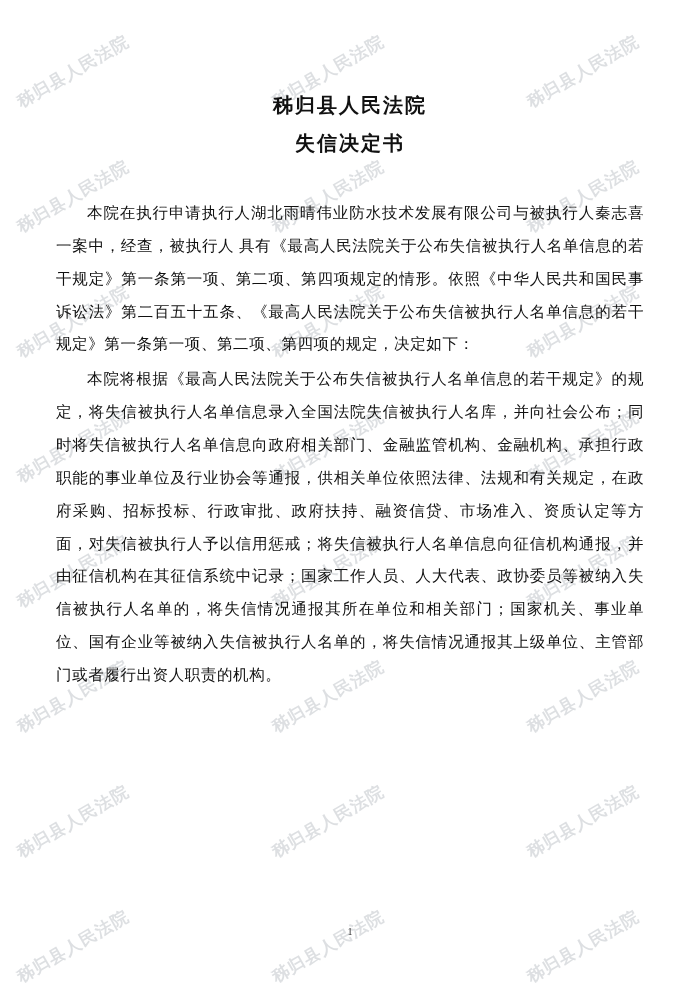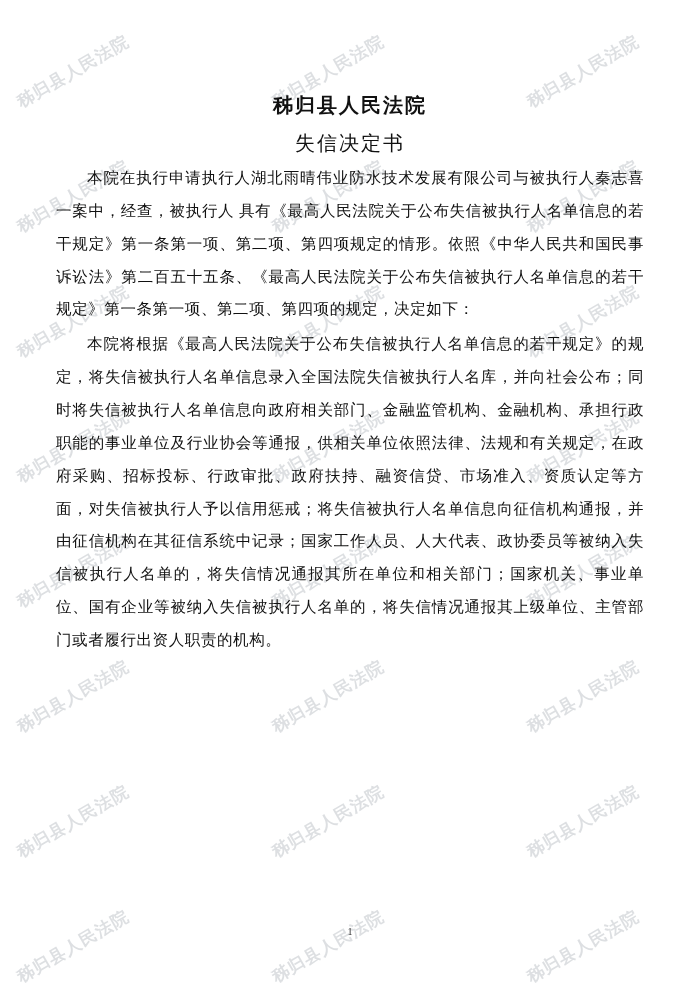--- a/index.html
+++ b/index.html
@@ -51,24 +51,24 @@
     text-align: center;
     font-size: 20px;
     font-weight: 700;
     letter-spacing: 2px;
     line-height: 1.9;
     margin: 0;
   }
   .doc-subtitle {
     text-align: center;
     font-size: 20px;
-    font-weight: 400;
+    font-weight: 700;
     letter-spacing: 2px;
     line-height: 1.9;
-    margin: 0 0 0 0;
+    margin: 0 0 35px 0;
   }
 
   .doc-number {
     text-align: right;
     font-size: 15.5px;
     line-height: 2.1;
     margin: 0 4px 6px 0;
     letter-spacing: 0.5px;
   }
 

